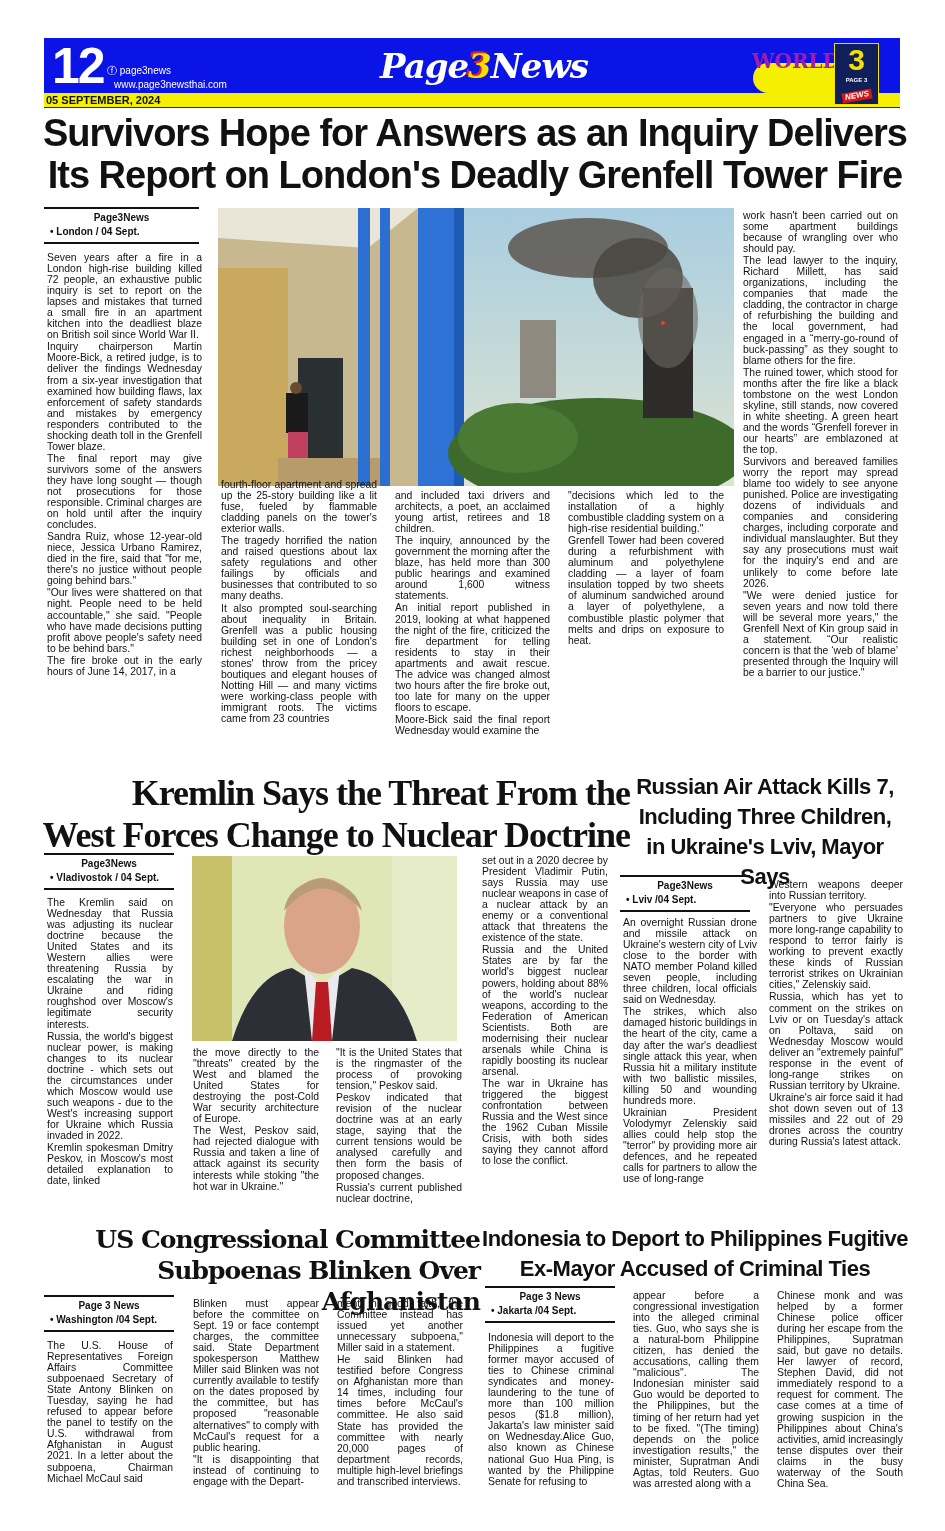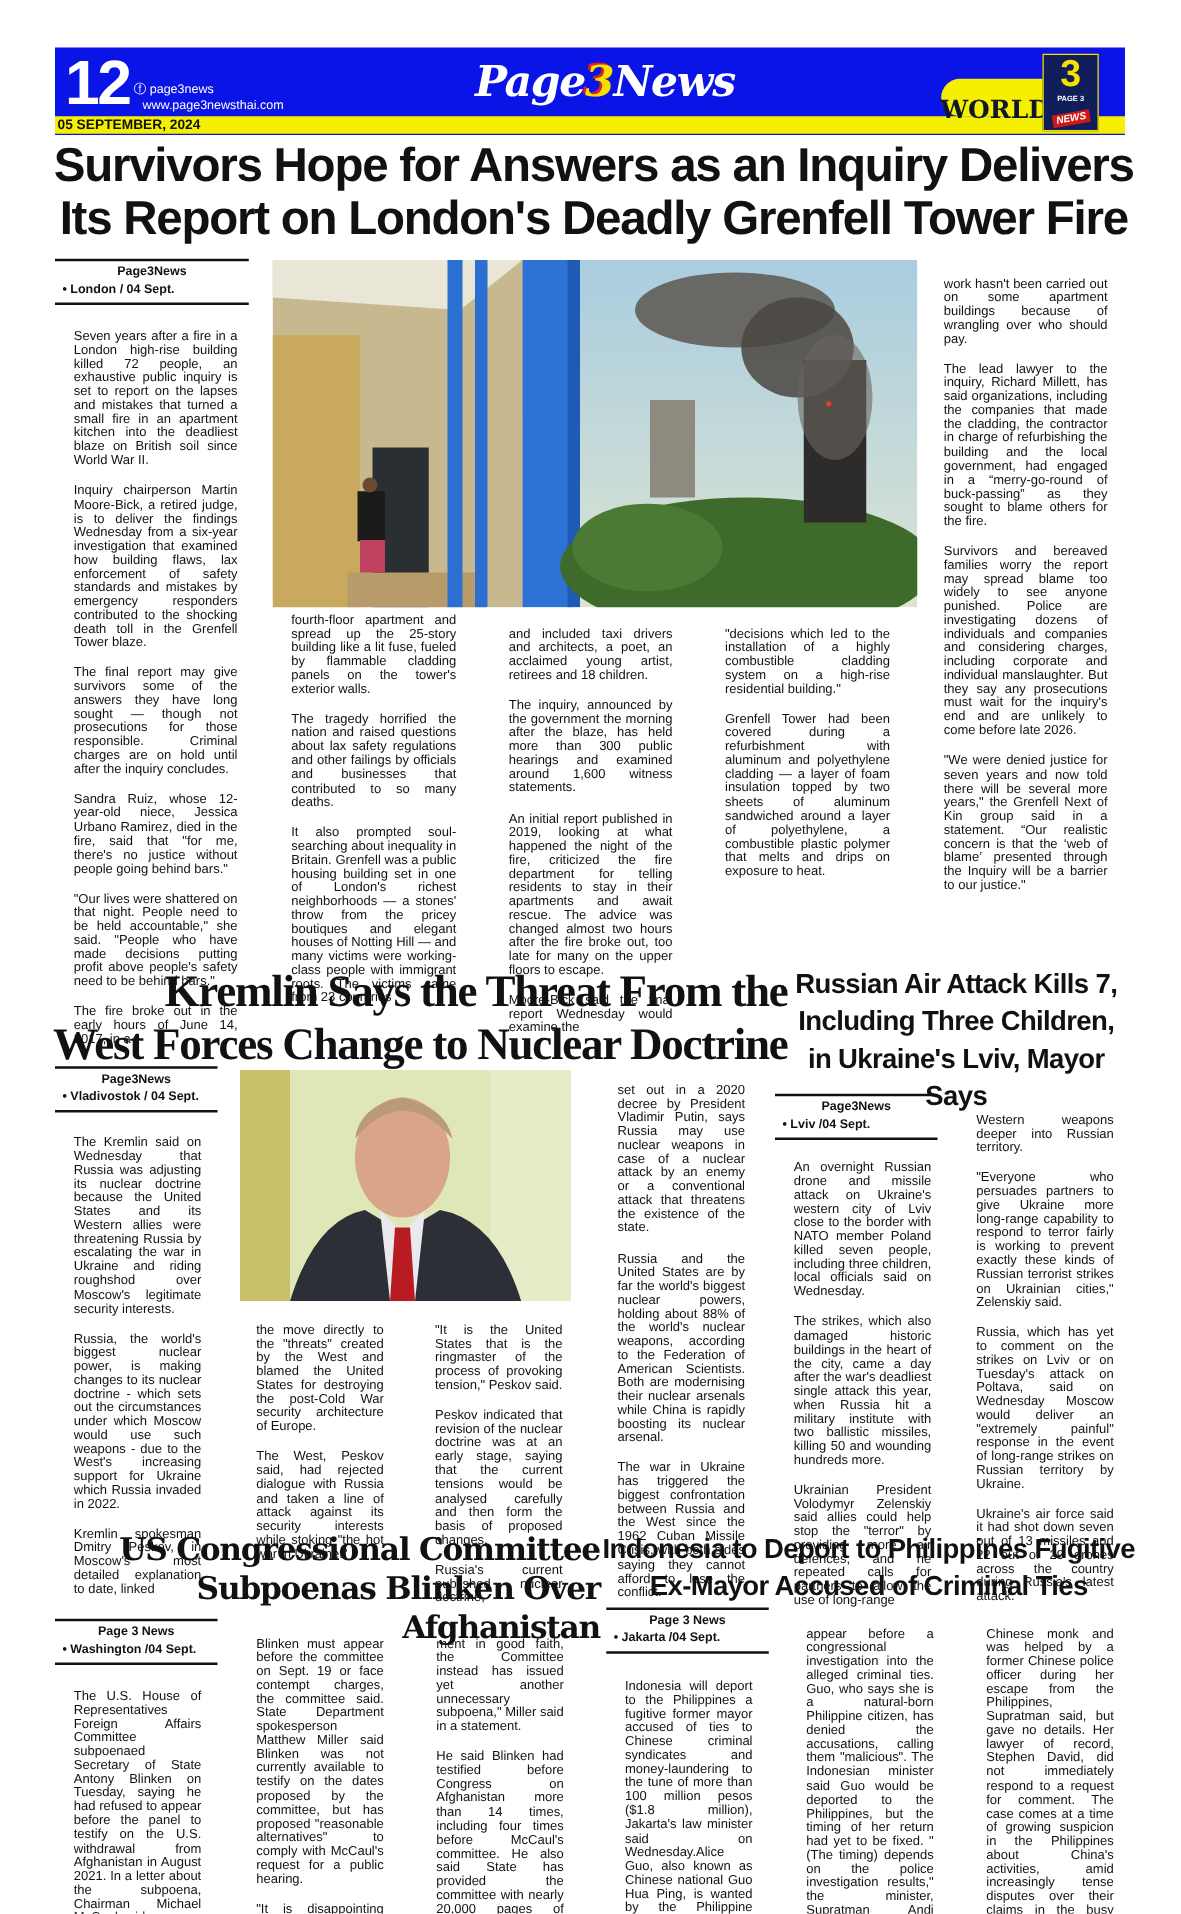--- a/index.html
+++ b/index.html
@@ -8,39 +8,39 @@
 
 #masthead{left:44px;top:38px;width:856px;height:70px;background:#0a14e6}
 #page-num{left:52px;top:40px;font:bold 50px/52px "Liberation Sans",sans-serif;color:#fff;letter-spacing:-2px}
 #fb{left:107px;top:64px;font-size:10px;color:#fff}
 #web{left:114px;top:79px;font-size:10px;color:#fff}
 #datebar{left:44px;top:93px;width:856px;height:14px;background:#f5f000}
 #date{left:46px;top:93px;font:bold 11px/14px "Liberation Sans",sans-serif;color:#111}
 #logo{left:380px;top:42px;font:bold 34px/48px "DejaVu Serif",serif;color:#fff;font-style:italic;letter-spacing:-1px}
 #logo .three{color:#f5e000;text-shadow:-2px -2px 0 #e02020}
 #worldtab{left:753px;top:63px;width:110px;height:30px;background:#f5f000;border-radius:16px 0 0 16px}
-#world{left:752px;top:72px;width:80px;text-align:left;font:bold 20px/30px "DejaVu Serif",serif;color:#0f172a}
+#world{left:752px;top:46px;width:80px;text-align:left;font:bold 20px/30px "DejaVu Serif",serif;color:#a21caf}
 #badge{left:834px;top:43px;width:45px;height:62px;background:#101e5a;border:1px solid #f5e000;text-align:center;color:#f5e000}
 #badge .b3{font:bold 30px/32px "Liberation Sans",sans-serif;display:block}
 #badge .bp{font:bold 6px/8px "Liberation Sans",sans-serif;color:#fff;display:block}
 #badge .bn{font:italic bold 8px/10px "Liberation Sans",sans-serif;color:#fff;background:#d01818;display:inline-block;padding:0 3px;transform:rotate(-10deg)}
 
 .h-cond{font-family:"Liberation Sans",sans-serif;font-weight:bold;text-align:center;color:#111;transform-origin:center top}
 #h1{left:40px;top:112px;width:870px;font-size:38px;line-height:42px;letter-spacing:-1px}
 #h2{left:40px;top:772px;width:590px;font:bold 36px/42px "Liberation Serif",serif;text-align:right;letter-spacing:-1px}
 #h3{left:620px;top:772px;width:290px;font-size:22px;line-height:30px;letter-spacing:-0.5px}
 #h4{left:40px;top:1224px;width:440px;font:bold 25px/31px "DejaVu Serif",serif;text-align:right;letter-spacing:-1px}
 #h5{left:480px;top:1224px;width:430px;font-size:22px;line-height:30px;letter-spacing:-0.5px}
 
 .byline{border-top:2px solid #111;border-bottom:2px solid #111;font-weight:bold;font-size:10px;line-height:14px;padding:2px 0 3px}
 .byline .src{text-align:center;display:block}
 .byline .loc{display:block;padding-left:6px}
 
 .col{font-size:10.4px;line-height:11.05px;text-align:justify;hyphens:none;color:#111}
-.col p{margin:13px}
+.col p{margin:1px}
 .photo{overflow:hidden}
 </style>
 </head>
 <body>
 
 <div class="abs" id="masthead"></div>
 <div class="abs" id="datebar"></div>
 <div class="abs" id="page-num">12</div>
 <div class="abs" id="fb"><span>ⓕ </span><span>page3news</span></div>
 <div class="abs" id="web">www.page3newsthai.com</div>
@@ -117,20 +117,21 @@
     <p>An initial report published in 2019, looking at what happened the night of the fire, criticized the fire department for telling residents to stay in their apartments and await rescue. The advice was changed almost two hours after the fire broke out, too late for many on the upper floors to escape.</p>
     <p>Moore-Bick said the final report Wednesday would examine the</p>
 </div>
 <div class="abs col" style="left:567px;top:489px;width:158px">
   <p>"decisions which led to the installation of a highly combustible cladding system on a high-rise residential building."</p>
     <p>Grenfell Tower had been covered during a refurbishment with aluminum and polyethylene cladding — a layer of foam insulation topped by two sheets of aluminum sandwiched around a layer of polyethylene, a combustible plastic polymer that melts and drips on exposure to heat.</p>
 </div>
 <div class="abs col" style="left:742px;top:209px;width:157px">
   <p>work hasn't been carried out on some apartment buildings because of wrangling over who should pay.</p>
     <p>The lead lawyer to the inquiry, Richard Millett, has said organizations, including the companies that made the cladding, the contractor in charge of refurbishing the building and the local government, had engaged in a “merry-go-round of buck-passing” as they sought to blame others for the fire.</p>
+    <p>The ruined tower, which stood for months after the fire like a black tombstone on the west London skyline, still stands, now covered in white sheeting. A green heart and the words “Grenfell forever in our hearts” are emblazoned at the top.</p>
     <p>Survivors and bereaved families worry the report may spread blame too widely to see anyone punished. Police are investigating dozens of individuals and companies and considering charges, including corporate and individual manslaughter. But they say any prosecutions must wait for the inquiry's end and are unlikely to come before late 2026.</p>
     <p>"We were denied justice for seven years and now told there will be several more years," the Grenfell Next of Kin group said in a statement. “Our realistic concern is that the ‘web of blame’ presented through the Inquiry will be a barrier to our justice."</p>
 </div>
 
 <div class="abs" id="h2">
   <div>Kremlin Says the Threat From the</div>
   <div>West Forces Change to Nuclear Doctrine</div>
 </div>
 <div class="abs byline" style="left:44px;top:853px;width:130px">
   <span class="src">Page3News</span>

